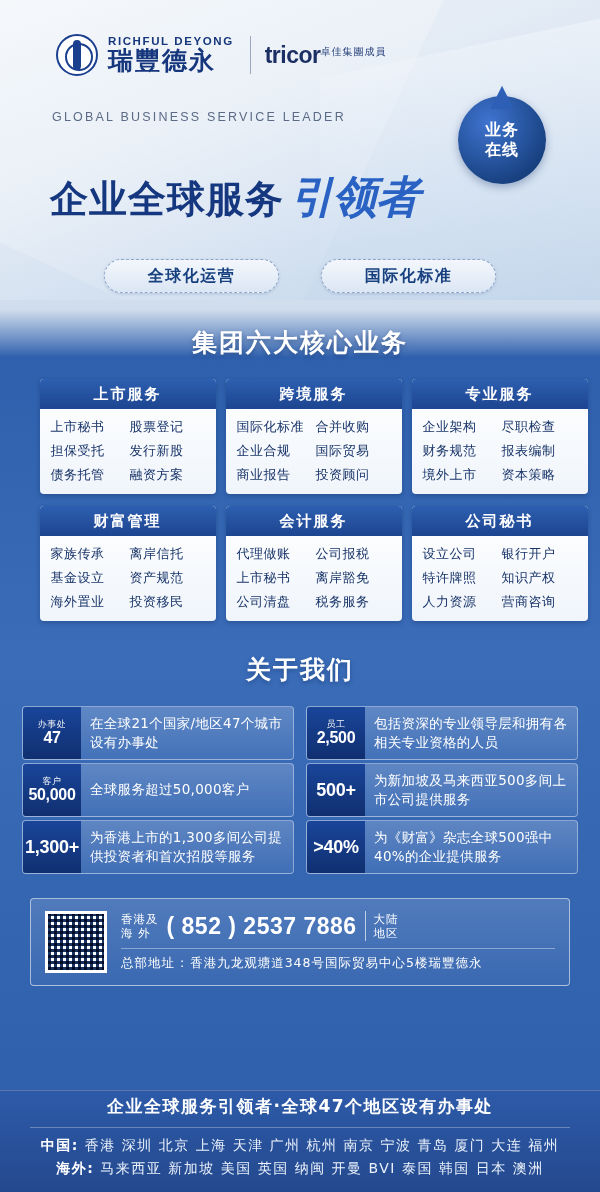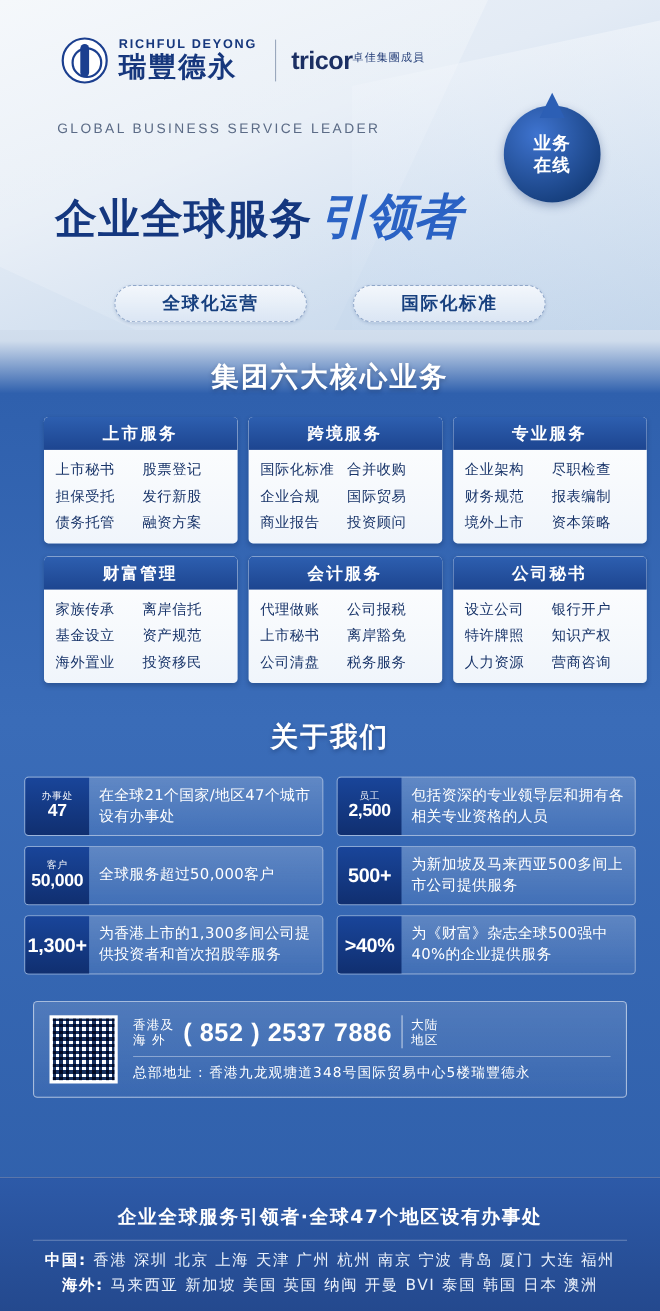--- a/index.html
+++ b/index.html
@@ -255,21 +255,21 @@
     color: #183469;
     letter-spacing: 0.5px;
     white-space: nowrap;
   }
 
   
   .section-about { padding: 18px 0 8px; }
   .about-grid {
     display: grid;
     grid-template-columns: repeat(2, 272px);
-    gap: 9px 12px;
+    gap: 3px 12px;
     justify-content: center;
     margin-top: 14px;
   }
   .stat {
     display: flex;
     align-items: stretch;
     background: linear-gradient(180deg, rgba(255,255,255,0.20), rgba(255,255,255,0.06));
     border: 1px solid rgba(255,255,255,0.38);
     border-radius: 4px;
     min-height: 54px;
@@ -359,21 +359,21 @@
     font-size: 12.5px;
     letter-spacing: 1px;
   }
 
   
   .footer {
     position: absolute;
     left: 0; bottom: 0;
     width: 600px;
     background: linear-gradient(180deg, #2d5aa8, #24498e);
-    padding: 24px 0 14px;
+    padding: 4px 0 14px;
     border-top: 1px solid rgba(255,255,255,0.25);
   }
   .footer-title {
     text-align: center;
     color: #fff;
     font-size: 17px;
     font-weight: bold;
     letter-spacing: 1.5px;
     padding-bottom: 9px;
     border-bottom: 1px solid rgba(255,255,255,0.3);

